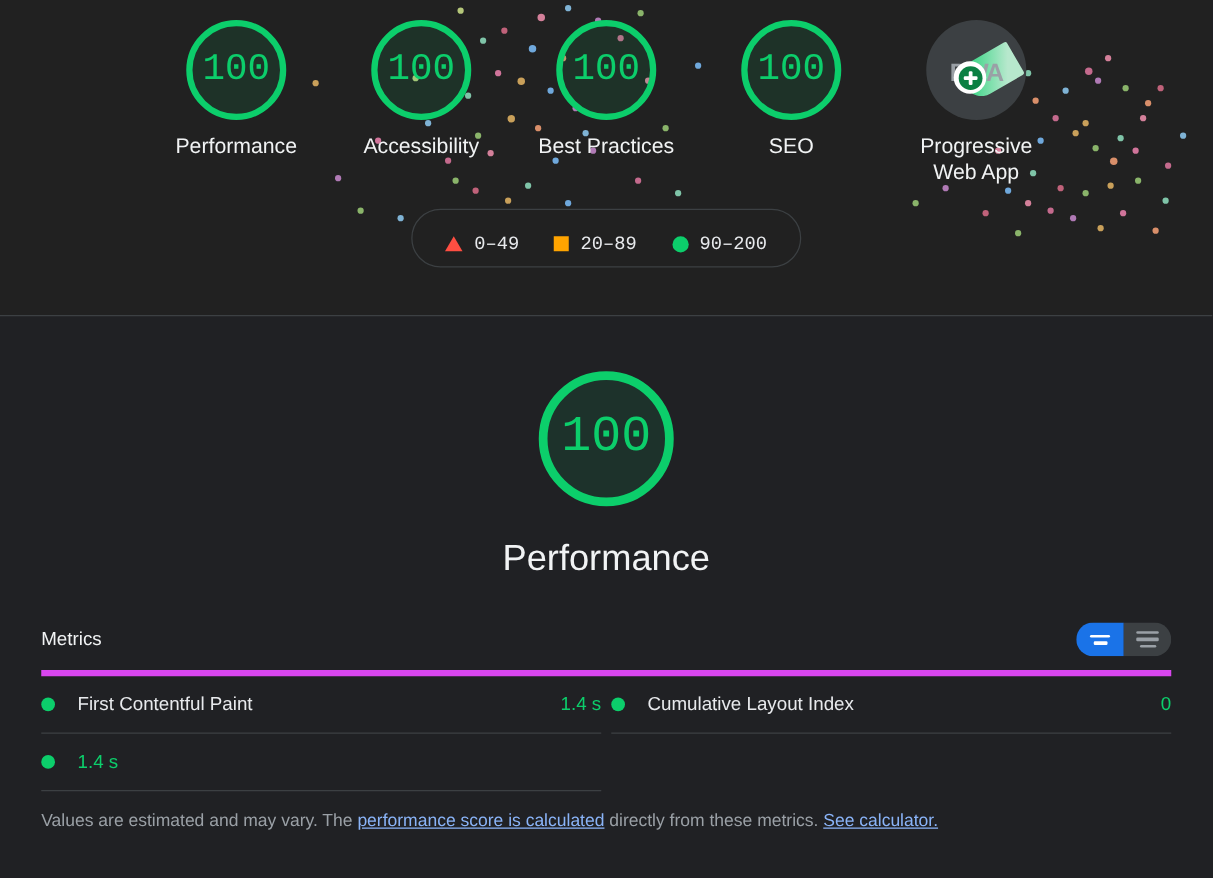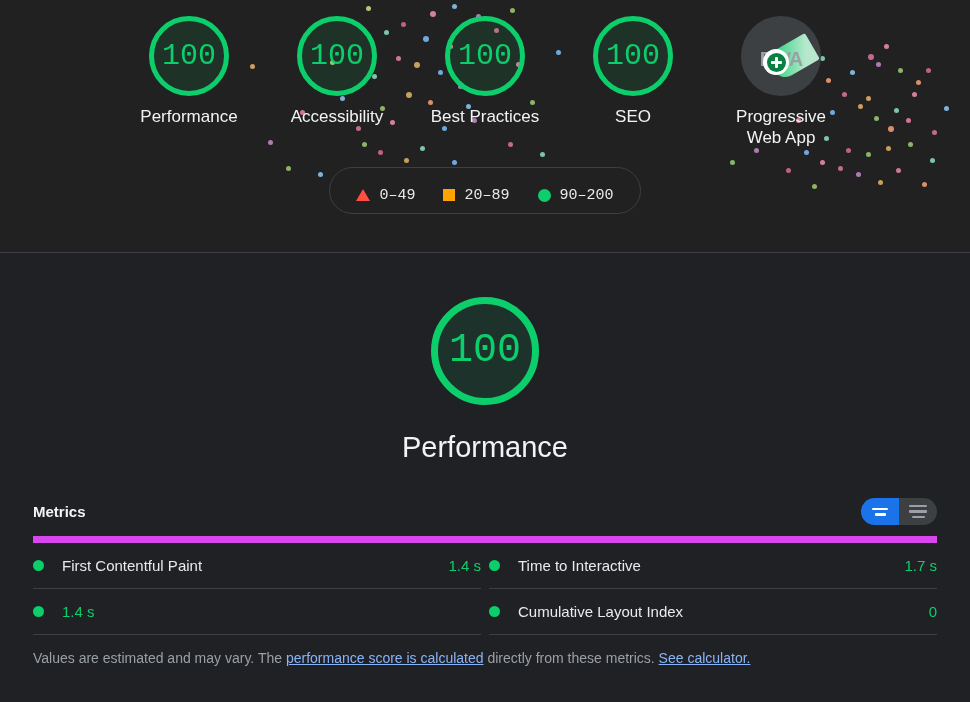--- a/index.html
+++ b/index.html
@@ -231,21 +231,21 @@
     width: 904px;
   }
   .metrics-header {
     display: flex;
     align-items: center;
     justify-content: space-between;
     padding-bottom: 11px;
   }
   .metrics-title {
     font-size: 15px;
-    font-weight: bold;
+    font-weight: normal;
     color: #f1f3f4;
   }
   .toggle-group {
     display: flex;
     border-radius: 15px;
     overflow: hidden;
     height: 27px;
   }
   .toggle-btn {
     width: 38px;
@@ -258,21 +258,21 @@
   }
   .toggle-btn.active { background: #1a73e8; }
   .toggle-btn.inactive { background: #3c4043; }
   .tline { height: 2.5px; border-radius: 1px; }
   .toggle-btn.active .tline { background: #ffffff; }
   .toggle-btn.inactive .tline { background: #9aa0a6; }
 
   .metrics-grid {
     display: flex;
     gap: 8px;
-    border-top: 7px solid #d946ef;
+    border-top: 5px solid #d946ef;
   }
   .metrics-col { flex: 1; }
 
   .metric-row {
     display: flex;
     align-items: center;
     height: 46px;
     border-bottom: 1px solid #3c4043;
   }
   .metrics-col:last-child .metric-row { border-bottom: 1px solid #3c4043; }
@@ -490,25 +490,20 @@
           </div>
           <div class="metric-row">
             <span class="metric-dot"></span>
             <span class="metric-value">1.4 s</span>
           </div>
         </div>
 
         <div class="metrics-col">
           <div class="metric-row">
             <span class="metric-dot"></span>
-            <span class="metric-name">Time to Interactive</span>
-            <span class="metric-value">1.7 s</span>
-          </div>
-          <div class="metric-row">
-            <span class="metric-dot"></span>
             <span class="metric-name">Cumulative Layout Index</span>
             <span class="metric-value">0</span>
           </div>
         </div>
 
       </div>
     </div>
 
     <div class="metrics-footer">
       <span>Values are estimated and may vary. The </span><a href="#">performance score is calculated</a><span> directly from these metrics. </span><a href="#">See calculator.</a>

